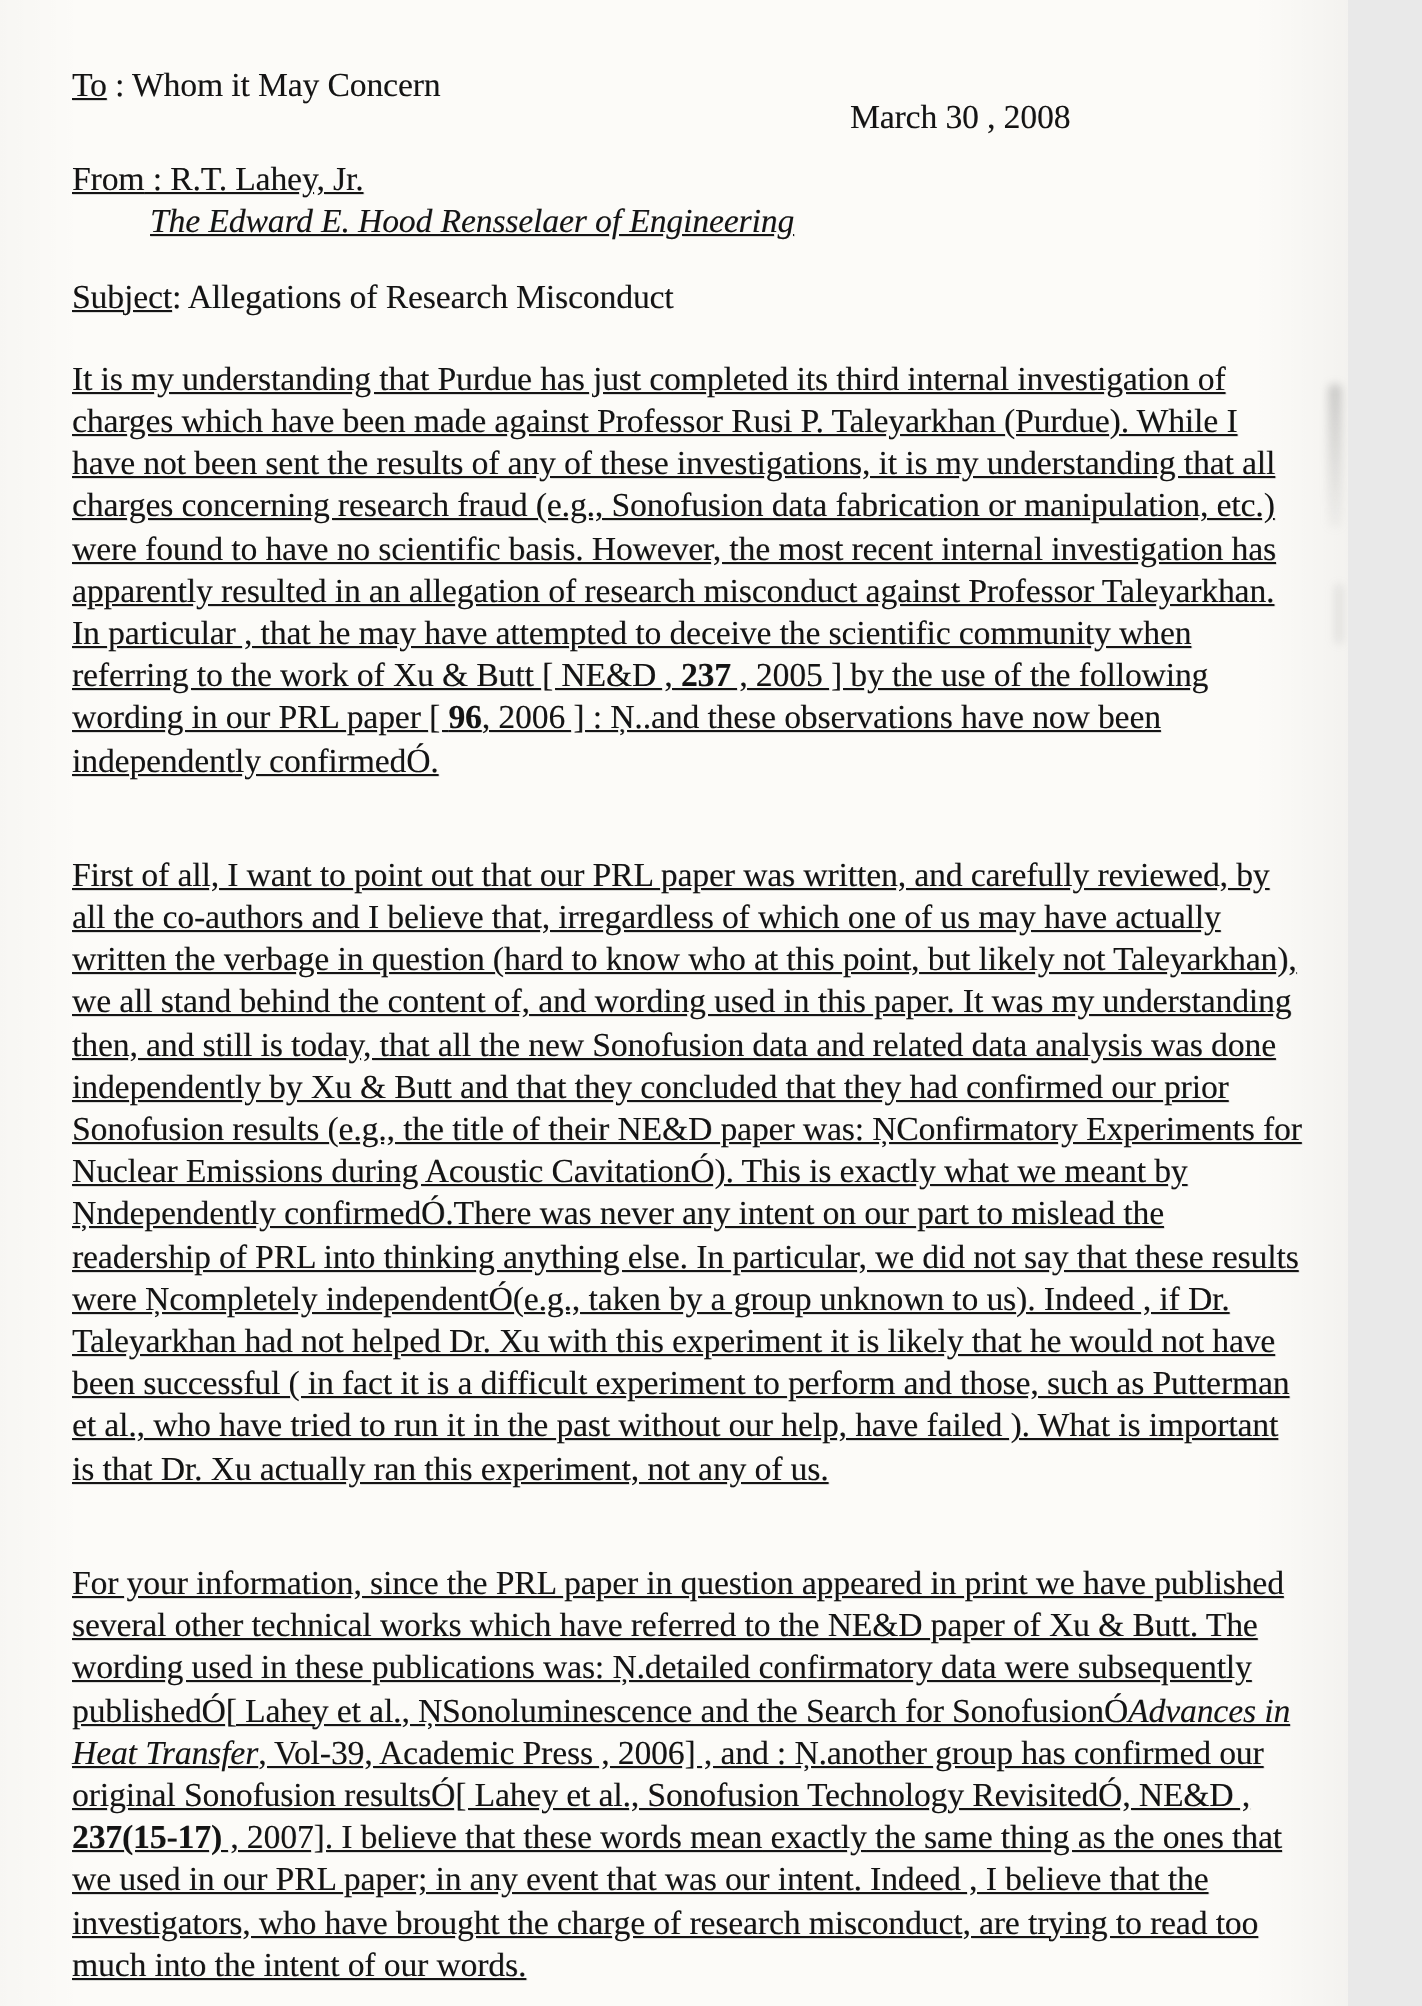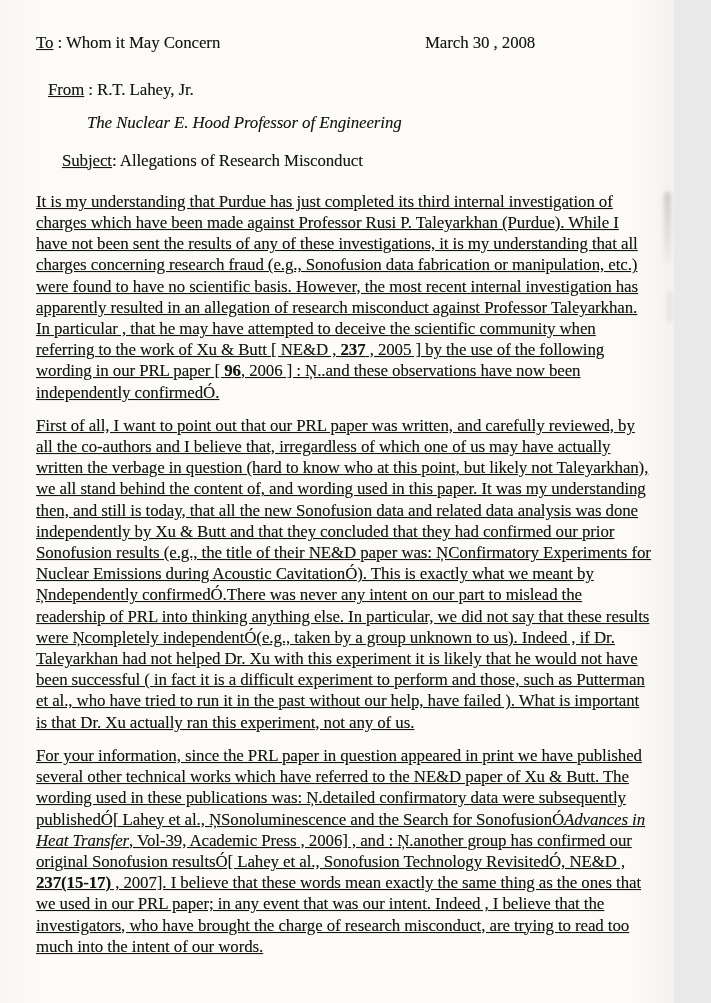--- a/index.html
+++ b/index.html
@@ -28,32 +28,32 @@
   }
   .u { text-decoration: underline; }
   .italic { font-style: italic; }
   .to-line {
     position: relative;
     margin-bottom: 26px;
   }
   .date {
     position: absolute;
     left: 389px;
-    top: 0;
+    top: 16px;
     white-space: nowrap;
   }
-  .from-block div { margin: 12px; }
+  .from-block div { margin: 0; text-decoration: underline; }
   .indent { padding-left: 39px; }
-  .subject-line { margin-top: 16px; margin-left: 26px; }
+  .subject-line { margin-top: 16px; }
   .para {
     margin: 20px 0 0 0;
     text-align: left;
     text-decoration: underline;
   }
-  .para + .para { margin-top: 12px; }
+  .para + .para { margin-top: 36px; }
   
   .artifact {
     position: absolute;
     pointer-events: none;
     border-radius: 3px;
     filter: blur(2px);
   }
   .artifact-1 {
     right: 3px; top: 192px;
     width: 7px; height: 72px;
@@ -70,21 +70,21 @@
 
 <div class="page">
 
   <div class="to-line">
     <span><span class="u">To</span><span> : Whom it May Concern</span></span>
     <span class="date">March 30 , 2008</span>
   </div>
 
   <div class="from-block">
     <div><span class="u">From</span><span> : R.T. Lahey, Jr.</span></div>
-    <div class="indent italic">The Nuclear E. Hood Professor of Engineering</div>
+    <div class="indent italic">The Edward E. Hood Rensselaer of Engineering</div>
   </div>
 
   <div class="subject-line">
     <span class="u">Subject</span><span>: Allegations of Research Misconduct</span>
   </div>
 
   <p class="para"><span>It is my understanding that Purdue has just completed its third internal investigation of charges which have been made against Professor Rusi P. Taleyarkhan (Purdue). While I have not been sent the results of any of these investigations, it is my understanding that all charges concerning research fraud (e.g., Sonofusion data fabrication or manipulation, etc.) were found to have no scientific basis. However, the most recent internal investigation has apparently resulted in an allegation of research misconduct against Professor Taleyarkhan. In particular , that he may have attempted to deceive the scientific community when referring to the work of Xu &amp; Butt [ NE&amp;D , </span><span style="font-weight: bold;">237</span><span> , 2005 ] by the use of the following wording in our PRL paper [ </span><span style="font-weight: bold;">96</span><span>, 2006 ] : Ņ..and these observations have now been independently confirmedÓ.</span></p>
   <p class="para"><span>First of all, I want to point out that our PRL paper was written, and carefully reviewed, by all the co-authors and I believe that, irregardless of which one of us may have actually written the verbage in question (hard to know who at this point, but likely not Taleyarkhan), we all stand behind the content of, and wording used in this paper. It was my understanding then, and still is today, that all the new Sonofusion data and related data analysis was done independently by Xu &amp; Butt and that they concluded that they had confirmed our prior Sonofusion results (e.g., the title of their NE&amp;D paper was: ŅConfirmatory Experiments for Nuclear Emissions during Acoustic CavitationÓ). This is exactly what we meant by Ņndependently confirmedÓ.There was never any intent on our part to mislead the readership of PRL into thinking anything else. In particular, we did not say that these results were Ņcompletely independentÓ(e.g., taken by a group unknown to us). Indeed , if Dr. Taleyarkhan had not helped Dr. Xu with this experiment it is likely that he would not have been successful ( in fact it is a difficult experiment to perform and those, such as Putterman et al., who have tried to run it in the past without our help, have failed ). What is important is that Dr. Xu actually ran this experiment, not any of us.</span></p>
   <p class="para"><span>For your information, since the PRL paper in question appeared in print we have published several other technical works which have referred to the NE&amp;D paper of Xu &amp; Butt. The wording used in these publications was: Ņ.detailed confirmatory data were subsequently publishedÓ[ Lahey et al., ŅSonoluminescence and the Search for SonofusionÓ</span><span style="font-style: italic;">Advances in Heat Transfer</span><span>, Vol-39, Academic Press , 2006] , and : Ņ.another group has confirmed our original Sonofusion resultsÓ[ Lahey et al., Sonofusion Technology RevisitedÓ, NE&amp;D , </span><span style="font-weight: bold;">237(15-17)</span><span> , 2007]. I believe that these words mean</span><span style="text-decoration: underline;"> exactly</span><span> the same thing as the ones that we used in our PRL paper; in any event that was our intent. Indeed , I believe that the investigators, who have brought the charge of research misconduct, are trying to read too much into the intent of our words.</span></p>
 

